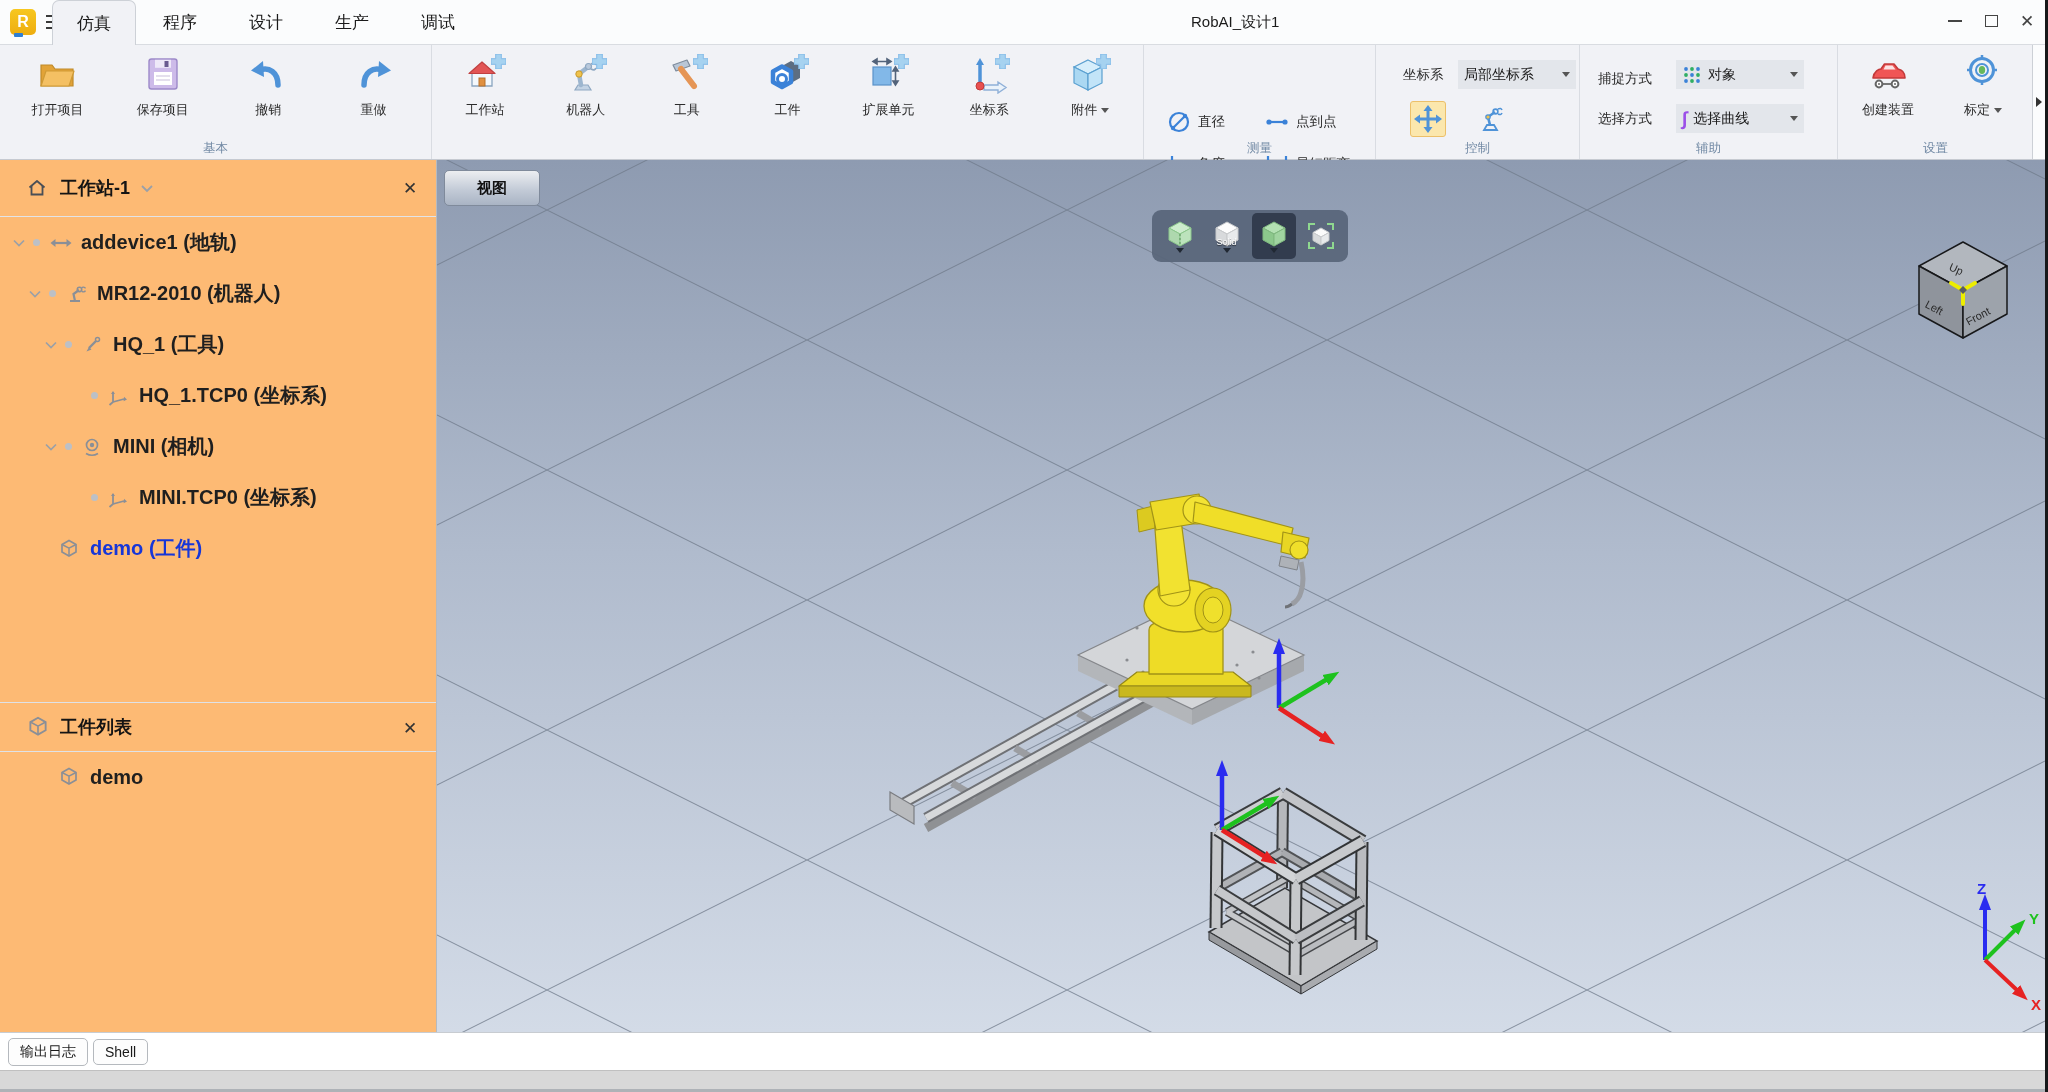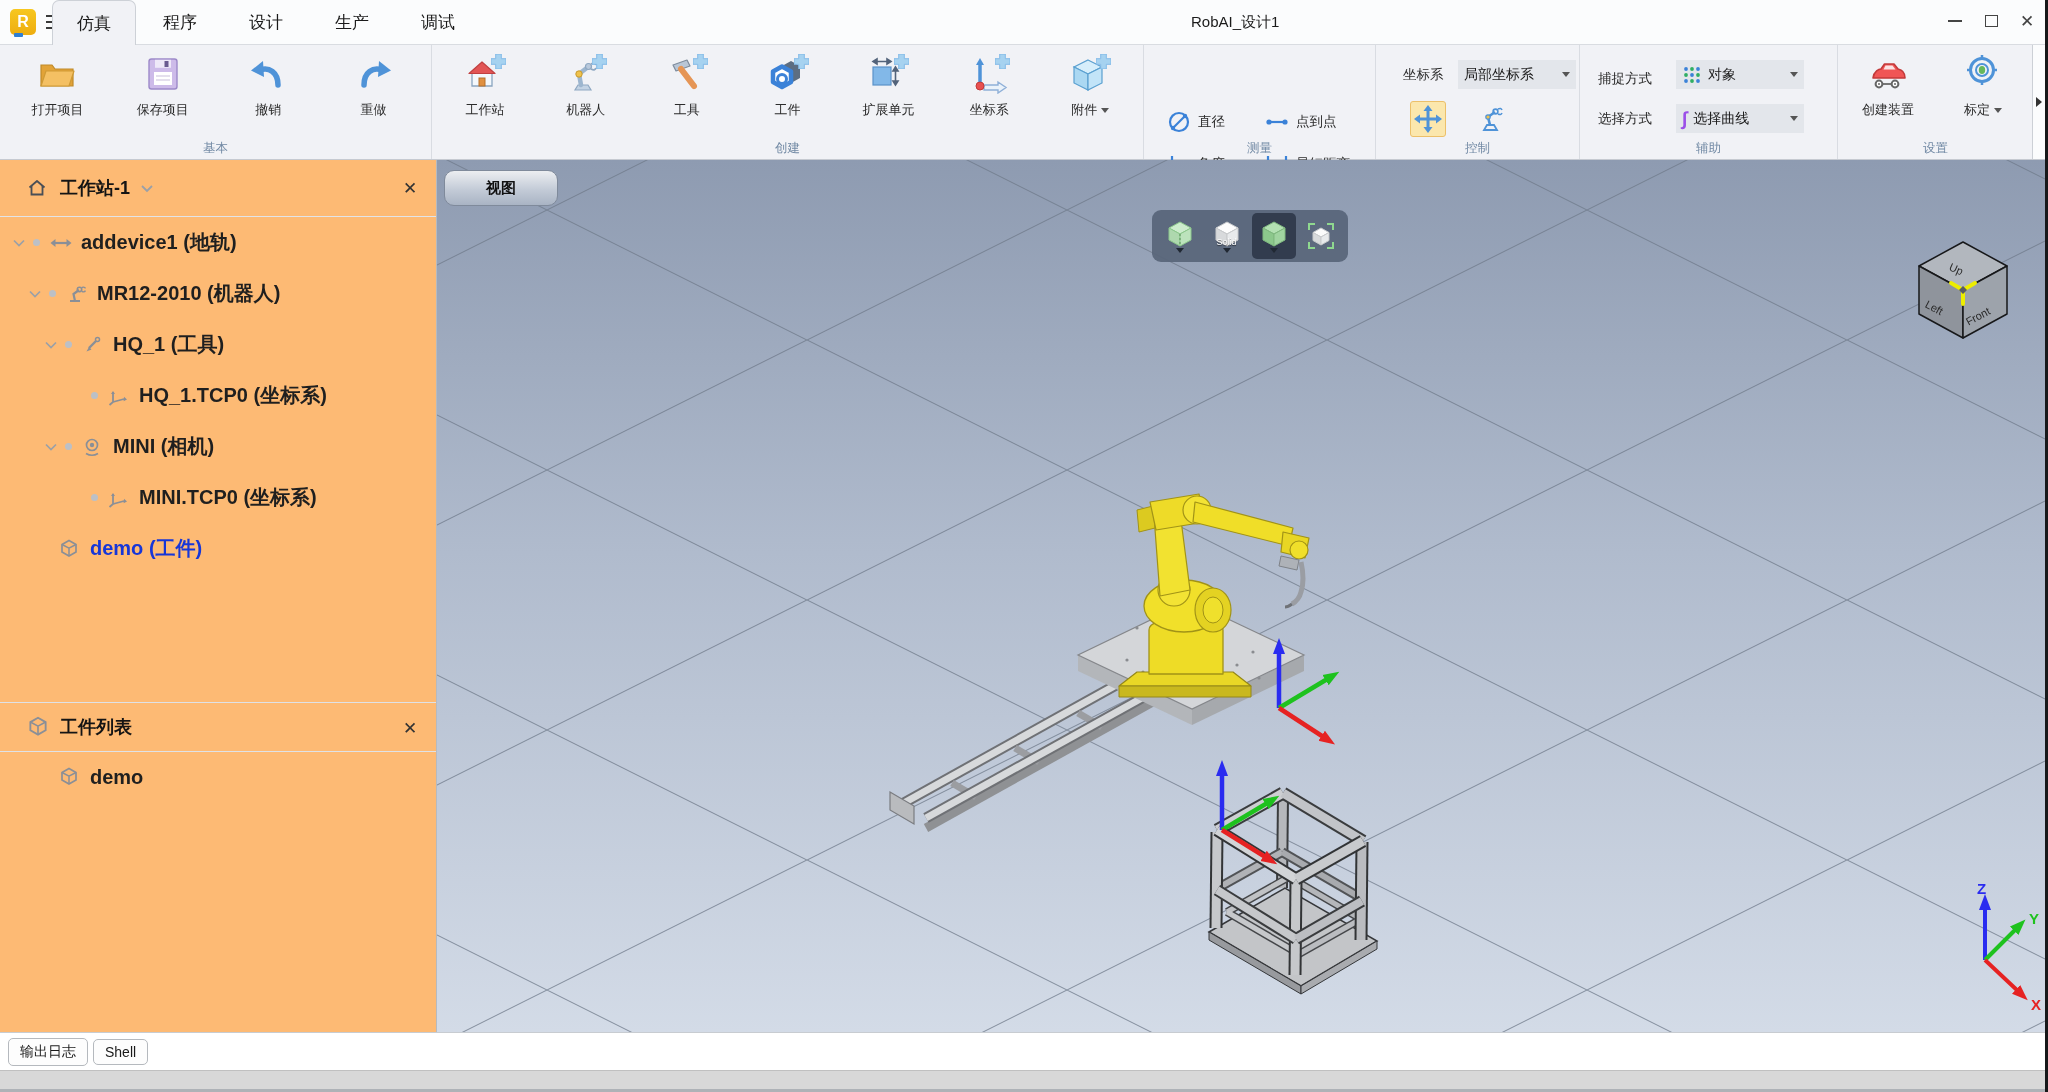--- a/index.html
+++ b/index.html
@@ -51,21 +51,21 @@
   .trow .tlabel{font-size:20px;font-weight:600;color:#1f1f1f;margin-left:8px;white-space:nowrap;}
   .trow .tlabel.sel{color:#1636d8;font-weight:700;}
   .parts{position:absolute;left:0;top:542px;width:100%;}
   .parts .ph2{position:relative;height:50px;display:flex;align-items:center;padding-left:26px;border-top:1px solid #dfe2e6;border-bottom:1px solid #dfe2e6;}
   .parts .ptitle{font-size:18px;font-weight:700;color:#141414;margin-left:10px;}
   .parts .pclose{position:absolute;right:14px;top:13px;width:24px;height:24px;display:flex;align-items:center;justify-content:center;font-size:17px;color:#333;cursor:pointer;}
   .parts .trow{padding-left:58px;height:50px;}
 
   
   .viewport{position:absolute;left:437px;top:160px;width:1608px;height:872px;overflow:hidden;}
-  .vtab{position:absolute;left:7px;top:10px;width:114px;height:36px;background:linear-gradient(180deg,#eceef1,#c3cbd7 55%,#a9b4c4);border:1px solid #7f8a9b;border-radius:10px;display:flex;align-items:center;justify-content:center;font-size:15px;font-weight:700;color:#111;}
+  .vtab{position:absolute;left:7px;top:10px;width:96px;height:36px;background:linear-gradient(180deg,#eceef1,#c3cbd7 55%,#a9b4c4);border:1px solid #7f8a9b;border-radius:5px;display:flex;align-items:center;justify-content:center;font-size:15px;font-weight:700;color:#111;}
   .vtb{position:absolute;left:715px;top:50px;width:196px;height:52px;background:rgba(88,101,122,.93);border-radius:9px;display:flex;align-items:center;justify-content:space-around;padding:0 4px;}
   .vtb-btn{width:44px;height:46px;display:flex;flex-direction:column;align-items:center;justify-content:center;border-radius:5px;cursor:pointer;position:relative;}
   .vtb-btn.sel{background:rgba(47,58,76,.95);}
   .vtb-caret{width:0;height:0;border-left:4px solid transparent;border-right:4px solid transparent;border-top:5px solid #202833;margin-top:1px;}
   .solidlbl{position:absolute;left:0;right:0;bottom:12px;text-align:center;font-size:9px;color:#fff;text-shadow:0 1px 1px rgba(0,0,0,.6);}
   .viewcube{position:absolute;left:1468px;top:70px;}
   .edgeblack{position:absolute;left:2045px;top:0;width:3px;height:1092px;background:#17181a;}
 
   
   .bottomrow{position:absolute;left:0;top:1032px;width:2048px;height:38px;background:#fff;border-top:1px solid #c8ccd1;display:flex;align-items:center;padding-left:8px;gap:5px;}
@@ -240,21 +240,20 @@
               <polygon points="5,13 19,20 19,36 5,29" fill="#abd8f2" stroke="#5aa0d0" stroke-width="1.2"></polygon>
               <polygon points="19,20 33,13 33,29 19,36" fill="#c2e4f8" stroke="#5aa0d0" stroke-width="1.2"></polygon>
               <use href="#plusb" x="27" y="0" width="15" height="15"></use>
             </svg>
           <span class="blabel">
               <span>附件</span>
               <span class="caret"></span>
             </span>
         </div>
       </div>
-      <div class="rgroup-label">创建</div>
     </div>
 
     <div class="rgroup" style="width:232px">
       <div class="mitem" style="left:22px;top:64px">
         <svg width="26" height="26">
             <circle cx="13" cy="13" r="9" fill="none" stroke="#3b82d8" stroke-width="2.2"></circle>
             <line x1="7" y1="19" x2="19" y2="7" stroke="#3b82d8" stroke-width="2.2"></line>
             <circle cx="7" cy="19" r="2.2" fill="#3b82d8"></circle>
             <circle cx="19" cy="7" r="2.2" fill="#3b82d8"></circle>
           </svg>

